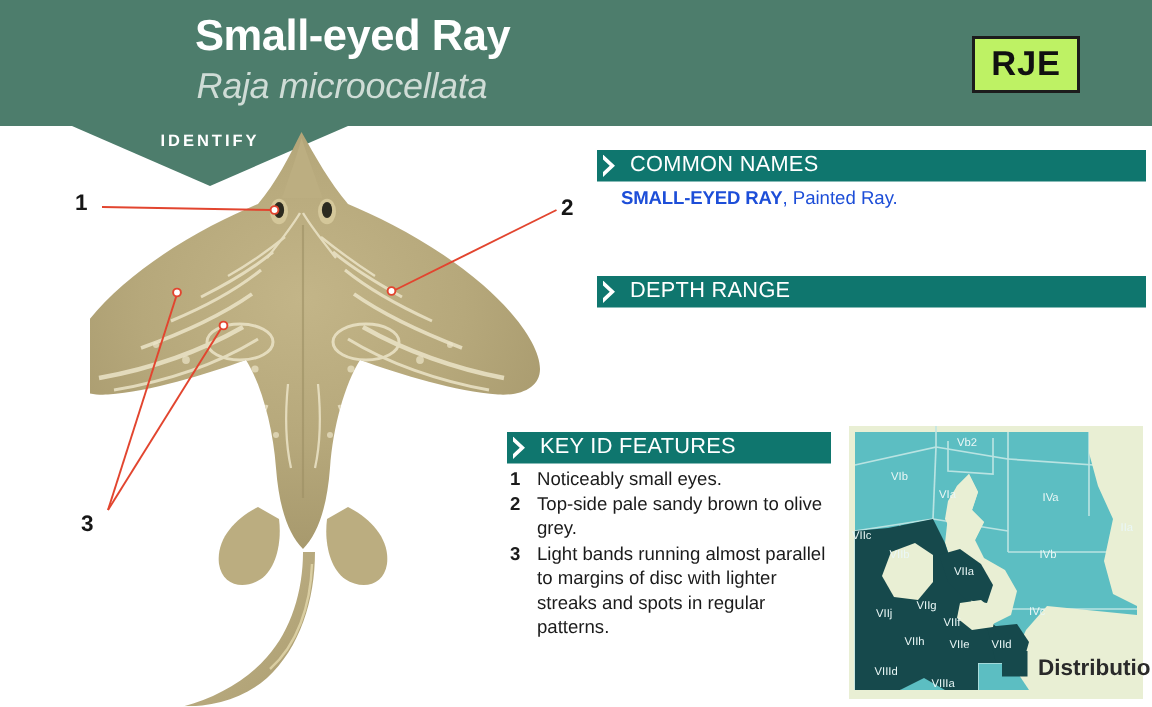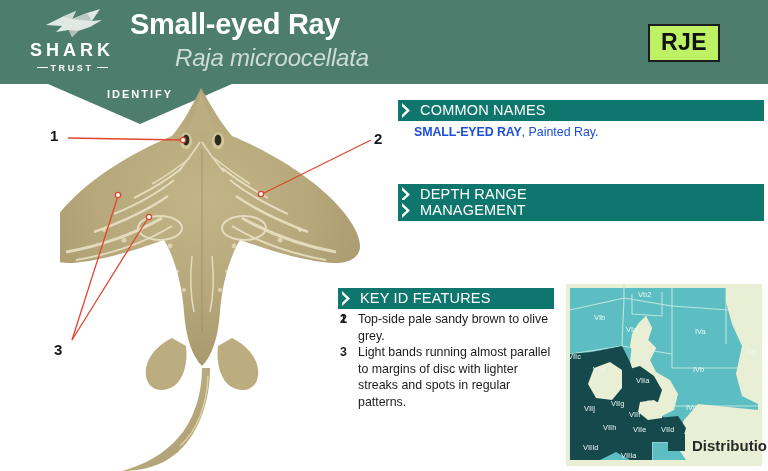--- a/index.html
+++ b/index.html
@@ -35,21 +35,20 @@
     white-space: nowrap;
   }
   .header-sci {
     position: absolute;
     left: 131px; top: 44px;
     font-size: 24px;
     font-style: italic;
     color: #cfdcd6;
     letter-spacing: -0.2px;
     white-space: nowrap;
-    margin-left: 44px;
   }
   .code-badge {
     position: absolute;
     left: 648px; top: 24px;
     width: 68px; height: 34px;
     background: #bef264;
     border: 2px solid #1c1c1c;
     color: #111111;
     font-size: 23px;
     font-weight: bold;
@@ -221,30 +220,20 @@
     color: #2a2a2a;
   }
 </style>
 </head>
 <body>
 
 <div id="page">
 
   <div class="header-bar"></div>
 
-  <div class="logo-wrap">
-    <svg class="logo-shark" viewBox="0 0 62 30">
-      <path d="M4 17 L20 9 L34 3 L30 11 L45 5 L58 1 L50 13 L60 12 L48 19 L36 23 L30 29 L27 22 L14 24 L20 18 Z" fill="#e8eeeb" opacity="0.95"></path>
-      <path d="M30 11 L45 5 L50 13 Z" fill="#b9c9c3"></path>
-      <path d="M20 9 L34 3 L30 11 Z" fill="#cdd9d4"></path>
-      <path d="M27 22 L36 23 L30 29 Z" fill="#aebeb8"></path>
-    </svg>
-    <div class="logo-shark-txt">SHARK</div>
-    <div class="logo-trust-row"><span class="dash"></span><span>TRUST</span><span class="dash"></span></div>
-  </div>
 
   <div class="identify-tab"></div>
   <div class="identify-txt">IDENTIFY</div>
 
   <div class="header-title">Small-eyed Ray</div>
   <div class="header-sci">Raja microocellata</div>
   <div class="code-badge">RJE</div>
 
   <div class="ray-area">
     <svg class="ray-svg" width="320" height="391" viewBox="0 0 320 391">
@@ -350,26 +339,26 @@
 
   <div class="callout-num" id="callout-1">1</div>
   <div class="callout-num" id="callout-2">2</div>
   <div class="callout-num" id="callout-3">3</div>
 
   <div class="sec-head" id="head-common">COMMON NAMES</div>
   <div class="sec-body" id="body-common"><span class="cn-caps">SMALL-EYED RAY</span><span>, Painted Ray.</span></div>
 
   <div class="sec-head" id="head-depth">DEPTH RANGE</div>
 
-  <div class="sec-head" id="head-manage">MANAGEMENT</div>
 
   <div class="sec-head" id="head-keyid">KEY ID FEATURES</div>
   <div class="keyid-list">
     <div class="keyid-item">
       <span class="kn">1</span>
+      <span>Noticeably small eyes.</span>
     </div>
     <div class="keyid-item">
       <span class="kn">2</span>
       <span>Top-side pale sandy brown to olive grey.</span>
     </div>
     <div class="keyid-item">
       <span class="kn">3</span>
       <span>Light bands running almost parallel to margins of disc with lighter streaks and spots in regular patterns.</span>
     </div>
   </div>

